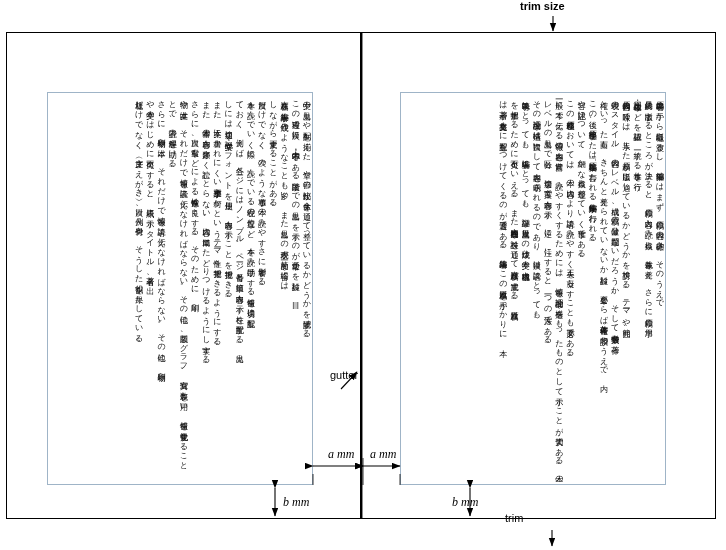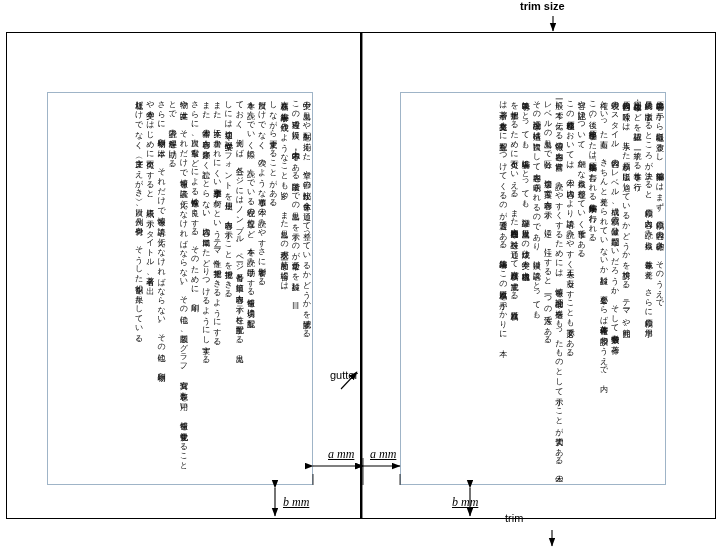--- a/index.html
+++ b/index.html
@@ -74,21 +74,20 @@
     color: #000000;
     white-space: nowrap;
   }
   .label-i {
     position: absolute;
     font-family: "Liberation Serif", serif;
     font-style: italic;
     font-size: 12px;
     color: #000000;
     white-space: nowrap;
-    text-decoration: underline;
   }
 
   
   #overlay {
     position: absolute;
     left: 0; top: 0;
     width: 726px; height: 550px;
     pointer-events: none;
   }
 </style>

